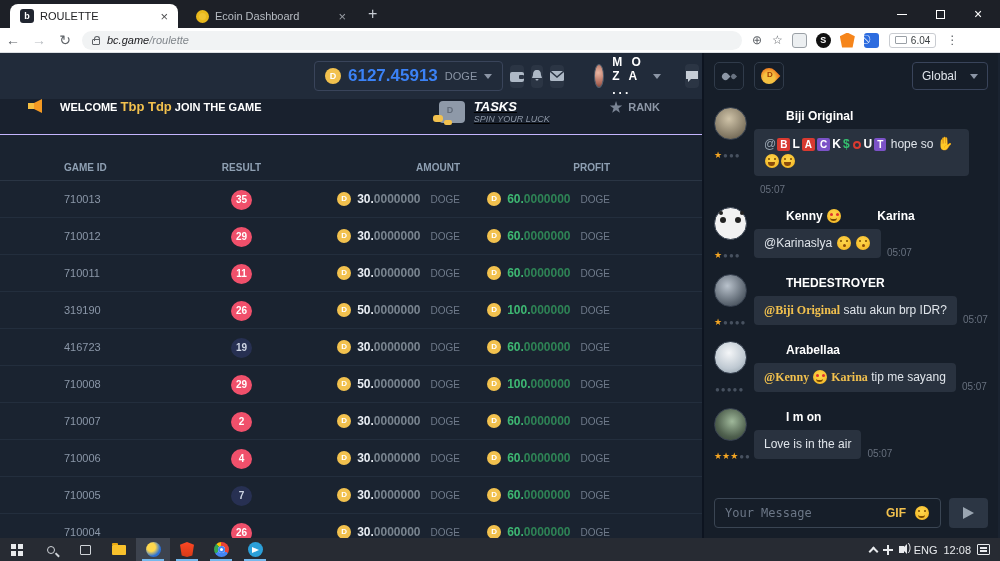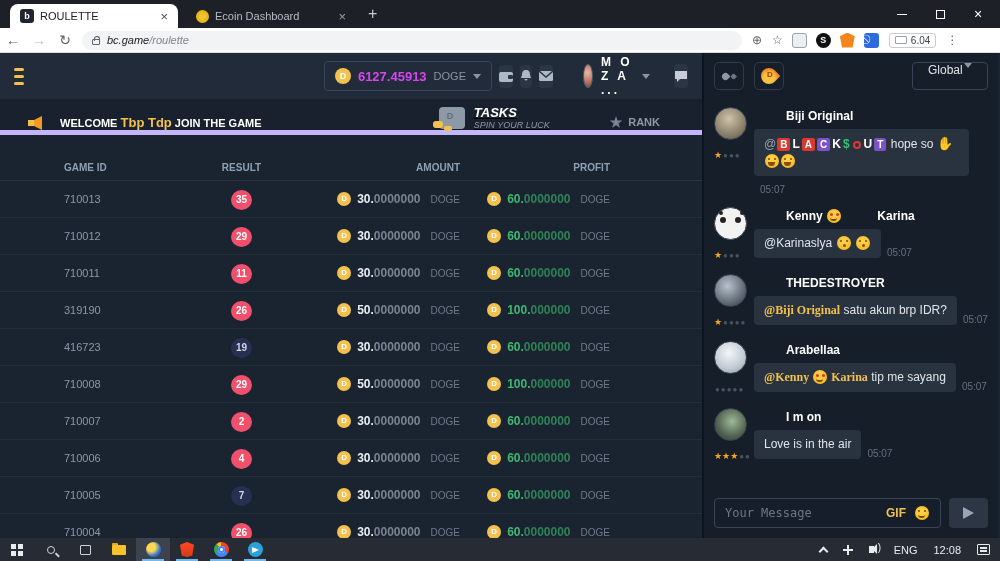--- a/index.html
+++ b/index.html
@@ -49,36 +49,36 @@
   .page { position:absolute; left:0; top:53px; width:1000px; height:485px; display:flex; background:#1a2330; }
   .main { width:704px; border-right:2px solid #0d1420; display:flex; flex-direction:column; }
 
   .gheader { height:46px; background:#212b3a; display:flex; align-items:center; padding:0 14px; flex-shrink:0; }
   .hamburger { width:24px; cursor:pointer; }
   .hamburger i { display:block; height:3px; background:var(--accent); margin:4px 0; border-radius:2px; }
   .balance { margin-left:300px; height:30px; border:1px solid #39445a; border-radius:4px; display:flex;
              align-items:center; padding:0 10px; gap:7px; }
   .coin { width:16px; height:16px; background:var(--accent); border-radius:50%; color:#fff; font-size:9px;
           font-weight:bold; text-align:center; line-height:16px; flex-shrink:0; }
-  .bal-num { color:#d946ef; font-weight:bold; font-size:13px; }
+  .bal-num { color:#3b82f6; font-weight:bold; font-size:17px; }
   .bal-cur { color:#8b95a5; font-size:11px; }
   .caret { width:0; height:0; border-left:4px solid transparent; border-right:4px solid transparent;
            border-top:5px solid #8b95a5; }
   .hbtn { width:27px; height:23px; background:#2b3544; border-radius:4px; margin-left:7px;
           display:flex; align-items:center; justify-content:center; }
   .hbtn svg { fill:#aeb9c6; }
   .profile { display:flex; align-items:center; margin-left:30px; gap:8px; cursor:pointer; }
   .avatar-sm { width:24px; height:24px; border-radius:50%;
                background:radial-gradient(circle at 40% 35%, #eab6a2, #b06a5a 70%, #7d4438); border:1px solid #55606e; }
   .uname-top { color:#fff; font-size:12px; font-weight:bold; letter-spacing:3px; }
   .chat-toggle { margin-left:24px; width:28px; height:24px; background:#2b3544; border-radius:4px;
                  display:flex; align-items:center; justify-content:center; }
 
-  .banner { height:36px; background:#19212e; display:flex; align-items:flex-end; padding:0 28px;
-            border-bottom:5px solid #c4b5fd; flex-shrink:0; }
+  .banner { height:36px; background:#19212e; display:flex; align-items:flex-start; padding:0 28px;
+            border-bottom:1px solid #c4b5fd; flex-shrink:0; }
   .mega { width:0; height:0; border-top:7px solid transparent; border-bottom:7px solid transparent;
           border-right:14px solid #f59a23; position:relative; margin-right:4px; }
   .mega:after { content:""; position:absolute; left:0; top:-3px; width:6px; height:6px; background:#f5bf42; }
   .welcome { margin-left:14px; font-size:11px; font-weight:bold; color:#fff; }
   .welcome .wname { color:var(--accent); font-size:13px; }
   .tasks { margin-left:auto; display:flex; align-items:center; gap:9px; }
   .slot { width:26px; height:22px; background:#8e99a8; border-radius:4px; position:relative; }
   .slot:before { content:""; position:absolute; left:-6px; bottom:1px; width:10px; height:7px;
                  background:var(--accent); border-radius:3px; box-shadow:10px 4px 0 -1px var(--accent); }
   .slot:after { content:"D"; position:absolute; left:8px; top:4px; color:#626c7a; font-size:9px; font-weight:bold; }
@@ -114,21 +114,21 @@
   .chat-head { height:46px; display:flex; align-items:center; padding:0 10px; flex-shrink:0; }
   .cbtn { width:30px; height:28px; border:1px solid #303b4a; border-radius:5px; margin-right:10px;
           display:flex; align-items:center; justify-content:center; }
   .drop1,.drop2 { width:7px; height:7px; background:#8d97a6; border-radius:0 50% 50% 50%; transform:rotate(135deg); display:inline-block; }
   .drop2 { width:5px; height:5px; margin-left:2px; opacity:.7; }
   .fireball { width:16px; height:16px; background:radial-gradient(circle at 60% 60%, #f5c242 40%, #f07c1f 75%);
               border-radius:50% 0 50% 50%; transform:rotate(45deg); position:relative; }
   .fireball:after { content:"D"; position:absolute; left:5px; top:2px; transform:rotate(-45deg);
                     color:#a33b00; font-size:8px; font-weight:bold; }
   .global { margin-left:auto; width:76px; height:28px; border:1px solid #39445a; border-radius:4px;
-            display:flex; justify-content:space-between; padding:0 15px;
+            display:flex; align-items:center; justify-content:space-between; padding:0 9px;
             color:#dfe4ea; font-size:12px; }
 
   .chat-msgs { flex:1; padding:8px 8px 0 10px; overflow:hidden; }
   .msg { display:flex; margin-bottom:12px; }
   .msg-left { width:40px; flex-shrink:0; }
   .avatar { width:33px; height:33px; border-radius:50%; border:1px solid #3a4452; }
   .av-biji { background:radial-gradient(circle at 45% 35%, #cfc3a8, #7e7460 70%, #4c453a); }
   .av-kenny { background:#f2f2f2; position:relative; }
   .av-kenny:before { content:""; position:absolute; left:5px; top:9px; width:6px; height:6px; border-radius:50%;
                      background:#222; box-shadow:15px 0 0 #222, -2px -7px 0 -1px #222, 19px -7px 0 -1px #222; }
@@ -192,21 +192,21 @@
   .folder:before { content:""; position:absolute; left:0; top:-2px; width:6px; height:2px; background:#e8a90f; border-radius:1px 1px 0 0; }
   .app-globe { width:15px; height:15px; border-radius:50%; background:radial-gradient(circle at 35% 35%, #ffd84d 30%, #2a6fd6 65%); }
   .app-brave { width:14px; height:15px; background:linear-gradient(180deg,#ff4724,#d63a17); clip-path:polygon(50% 0,100% 18%,88% 90%,50% 100%,12% 90%,0 18%); }
   .app-chrome { width:15px; height:15px; border-radius:50%;
                 background:conic-gradient(#ea4335 0 33%, #4285f4 33% 66%, #34a853 66% 88%, #fbbc05 88%); position:relative; }
   .app-chrome:after { content:""; position:absolute; left:4px; top:4px; width:7px; height:7px; background:#fff; border-radius:50%;
                       box-shadow:inset 0 0 0 2px #4285f4; }
   .app-tg { width:15px; height:15px; border-radius:50%; background:#2ba0da; position:relative; }
   .app-tg:after { content:""; position:absolute; left:4px; top:5px; width:0; height:0;
                   border-top:3px solid transparent; border-bottom:3px solid transparent; border-left:7px solid #fff; }
-  .tray { margin-left:auto; display:flex; align-items:center; gap:16px; padding-right:10px; color:#e8eaed; font-size:11px; }
+  .tray { margin-left:auto; display:flex; align-items:center; gap:6px; padding-right:10px; color:#e8eaed; font-size:11px; }
   .chev { width:7px; height:7px; border-left:2px solid #e8eaed; border-top:2px solid #e8eaed; transform:rotate(45deg); margin-top:3px; }
   .devic { width:10px; height:10px; position:relative; }
   .devic:before,.devic:after { content:""; position:absolute; background:#e8eaed; }
   .devic:before { left:4px; top:0; width:2px; height:10px; }
   .devic:after { left:0; top:4px; width:10px; height:2px; }
   .spk { width:5px; height:7px; background:#e8eaed; position:relative; margin-right:4px; }
   .spk:before { content:""; position:absolute; left:3px; top:-2px; border-top:5px solid transparent; border-bottom:5px solid transparent; border-right:5px solid #e8eaed; }
   .spk:after { content:")"; position:absolute; left:9px; top:-4px; color:#e8eaed; font-size:10px; }
   .action { width:13px; height:11px; border:1.5px solid #e8eaed; border-radius:1px; position:relative; }
   .action:after { content:""; position:absolute; left:2px; top:2px; width:7px; height:1.5px; background:#e8eaed; box-shadow:0 3px 0 #e8eaed; }

